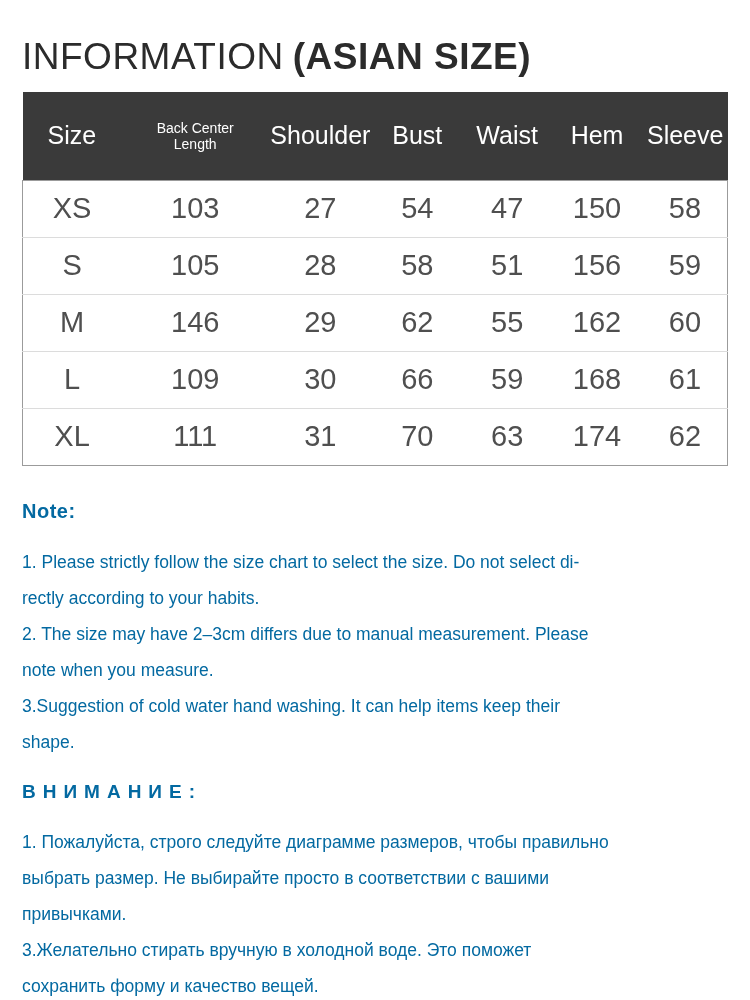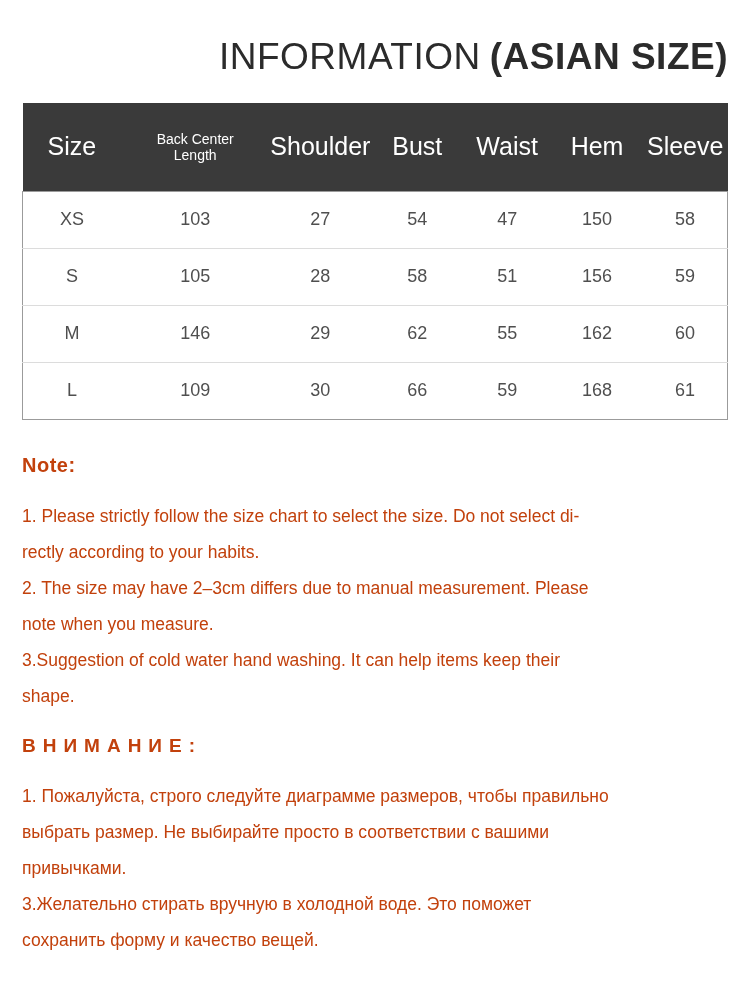--- a/index.html
+++ b/index.html
@@ -9,36 +9,36 @@
     height: 1000px;
     background: #ffffff;
     font-family: "Liberation Sans", sans-serif;
     overflow: hidden;
   }
   .page { padding: 0 22px; }
 
   
   .title {
     margin: 36px 0 12px;
-    text-align: right;
+    text-align: left;
     font-size: 37px;
     color: #2b2b2b;
     font-weight: 400;
     letter-spacing: 0.5px;
     white-space: nowrap;
   }
   .t-light { font-weight: 300; }
   .t-bold  { font-weight: 700; margin-left: 9px; }
 
   
   .size-table {
     width: 100%;
     border-collapse: collapse;
     table-layout: fixed;
-    margin-top: 25px;
+    margin-top: 14px;
     padding-left: 12px;
   }
   .size-table thead tr {
     background: #3a3a3a;
     height: 88px;
   }
   .size-table th {
     color: #ffffff;
     font-weight: 400;
     font-size: 25px;
@@ -50,28 +50,28 @@
     font-size: 14px;
     line-height: 1.15;
     padding: 0 16px;
   }
   .size-table tbody { border: 1px solid #9b9b9b; }
   .size-table tbody tr { height: 57px; }
   .size-table td {
     text-align: center;
     vertical-align: middle;
     color: #4f4f4f;
-    font-size: 18px;
+    font-size: 29px;
     font-weight: 300;
     border-top: 1px solid #dcdcdc;
   }
   .size-table tbody tr:first-child td { border-top: none; }
 
   
-  .notes { margin-top: 34px; color: #c2410c; }
+  .notes { margin-top: 34px; color: #0369a1; }
   .notes h2 {
     font-size: 20px;
     font-weight: 700;
     margin: 0 0 21px 0;
     letter-spacing: 0.5px;
   }
   .notes.ru { margin-top: 21px; }
   .notes.ru h2 {
     font-size: 19px;
     letter-spacing: 7px;
@@ -141,20 +141,29 @@
         </tr>
         <tr>
           <td>L</td>
           <td>109</td>
           <td>30</td>
           <td>66</td>
           <td>59</td>
           <td>168</td>
           <td>61</td>
         </tr>
+        <tr>
+          <td>XL</td>
+          <td>111</td>
+          <td>31</td>
+          <td>70</td>
+          <td>63</td>
+          <td>174</td>
+          <td>62</td>
+        </tr>
       </tbody>
   </table>
 
   <section class="notes">
     <h2>Note:</h2>
     <div class="note-items">
         <p>1. Please strictly follow the size chart  to select the size. Do not select di-
 rectly according to your habits.</p>
         <p>2. The size may have 2–3cm differs due to manual measurement. Please
 note when you measure.</p>

